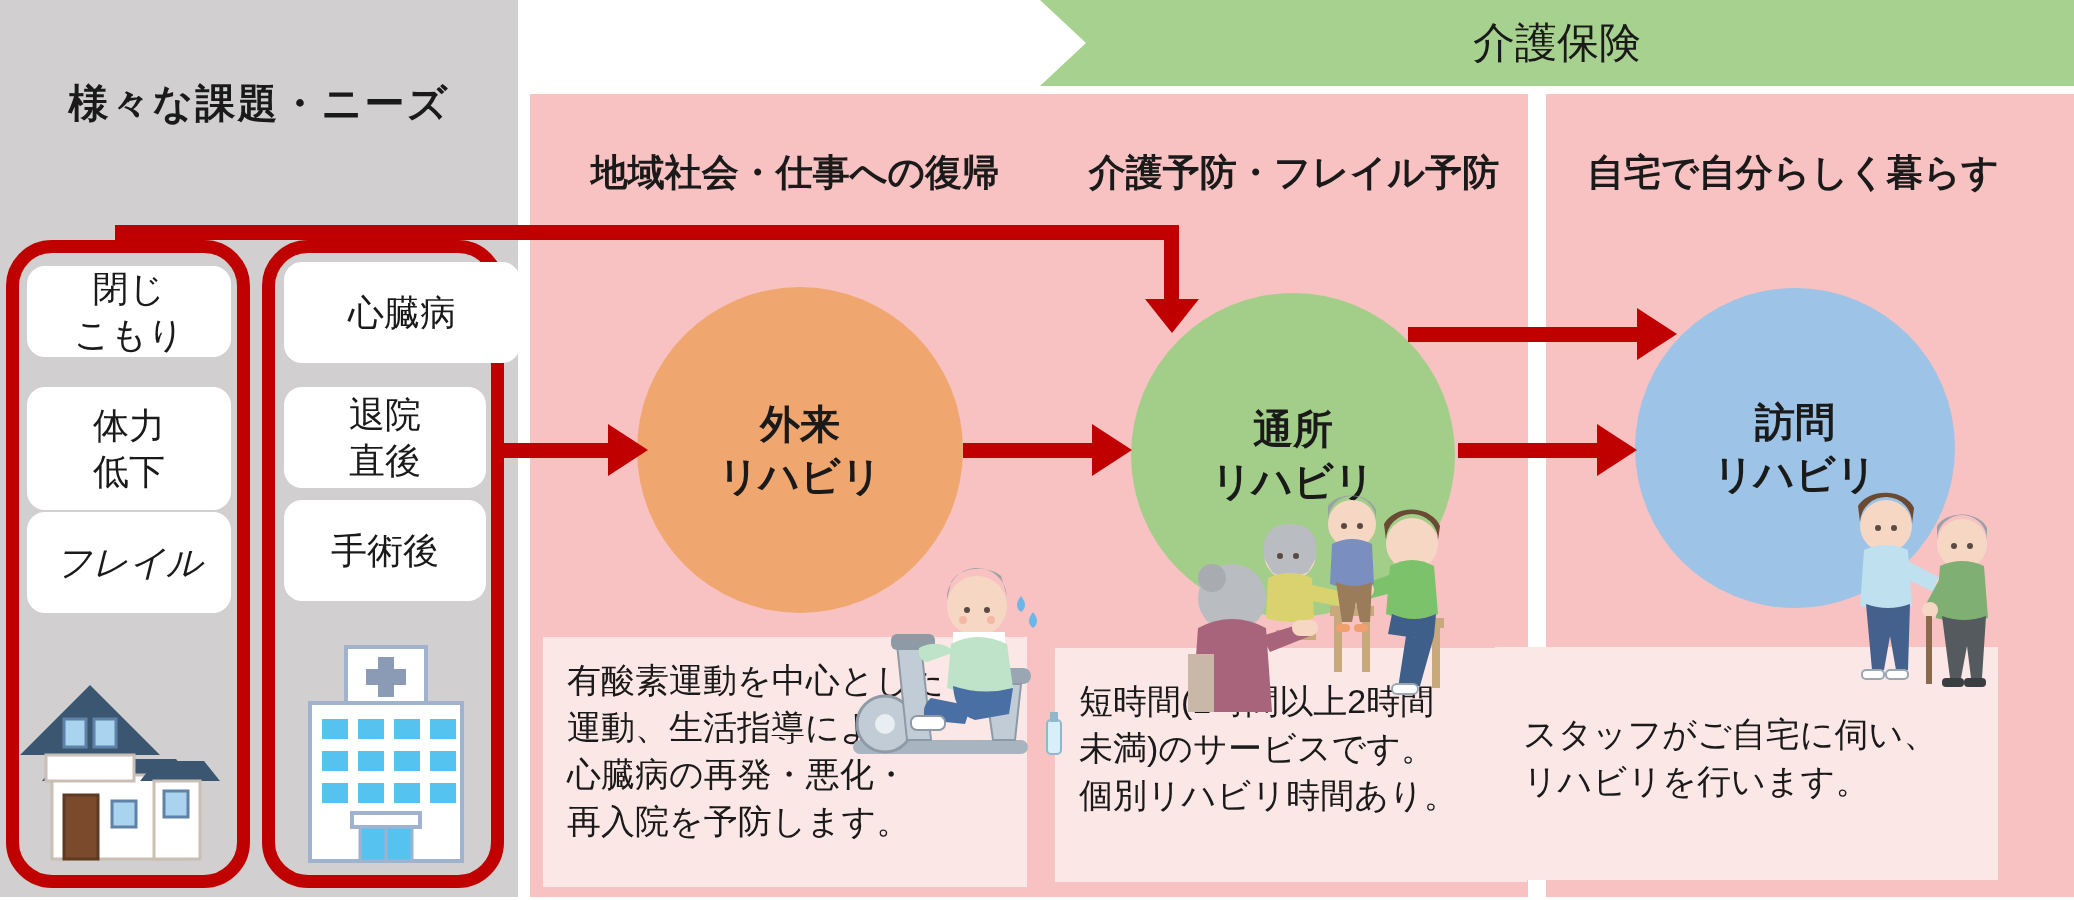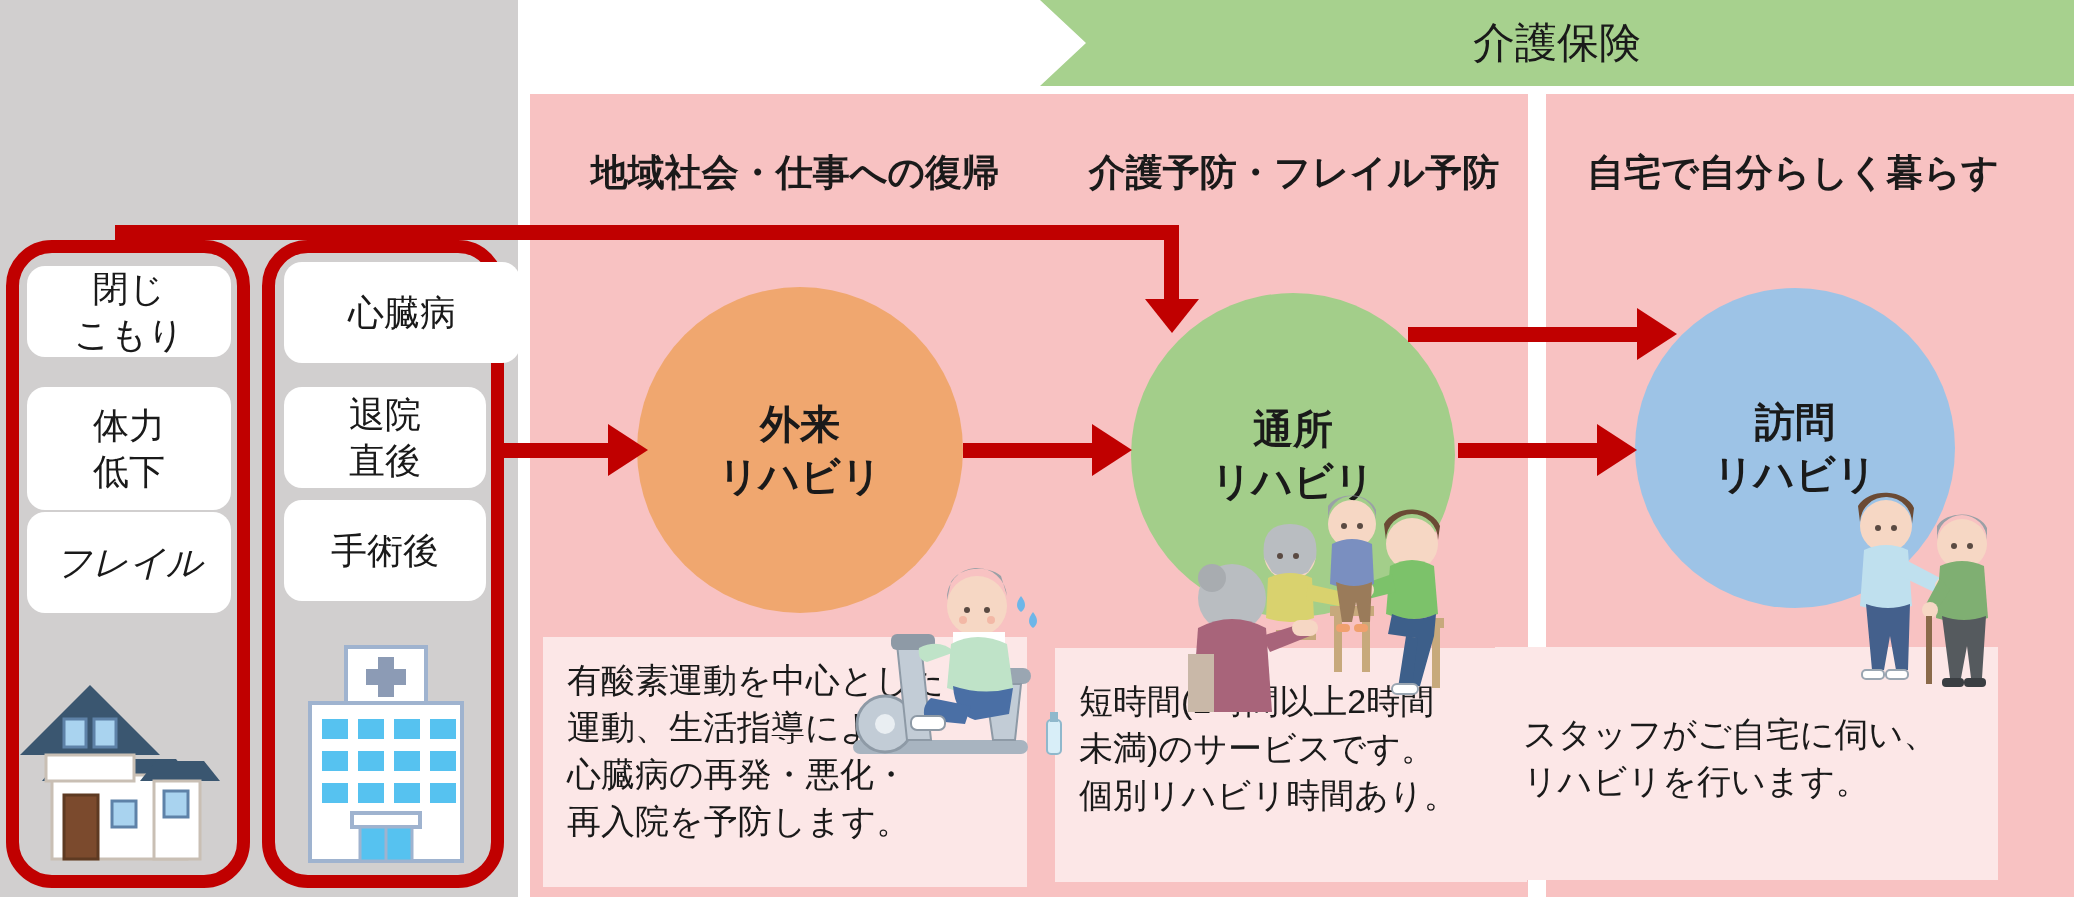--- a/index.html
+++ b/index.html
@@ -67,20 +67,21 @@
   .head-d{left:1597px;top:424px;border-top:26px solid transparent;border-bottom:26px solid transparent;border-left:40px solid #C00000;}
   
   .illo{z-index:30;}
 </style>
 </head>
 <body>
 
 <div class="canvas">
 
   <div class="abs gray-panel"></div>
+  <div class="abs panel-title">様々な課題・ニーズ</div>
 
   <div class="abs red-frame frame1"></div>
   <div class="abs red-frame frame2"></div>
 
   <div class="abs white-box wb1 preline">閉じ
 こもり</div>
   <div class="abs white-box wb2 preline">体力
 低下</div>
   <div class="abs white-box wb3 preline">フレイル</div>
   <div class="abs white-box wb4 preline">心臓病</div>

